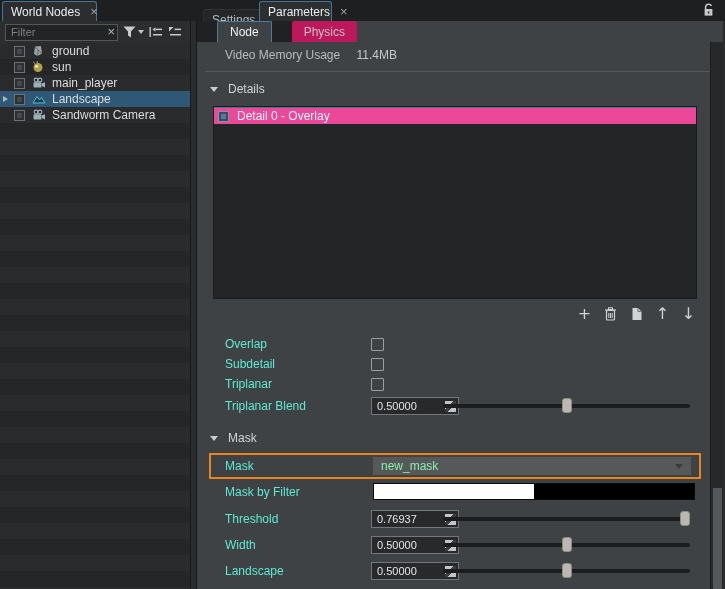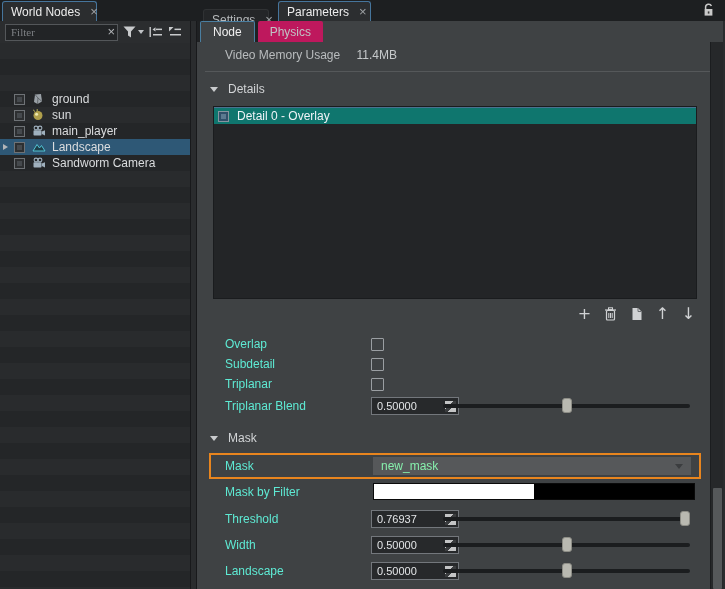--- a/index.html
+++ b/index.html
@@ -15,68 +15,68 @@
   
   .topbar { position:absolute; left:0; top:0; width:725px; height:21px; background:#1d1f21; }
   .tab { position:absolute; top:1px; height:20px; display:flex; align-items:center;
          padding:0 8px; border-radius:3px 3px 0 0; cursor:default; }
   .tab.active { background:#2c2e30; border:1px solid #46759c; border-bottom:none; color:#ececec; }
   .tab.inactive { background:#242628; border:1px solid #303234; border-bottom:none; color:#b5b8ba; }
   .tab .tab-label { flex:1; white-space:nowrap; }
   .tab .close { margin-left:10px; color:#9fa2a5; font-size:13px; line-height:1; }
   #tab-worldnodes { left:2px; width:95px; background:#2b2d2f; }
   #tab-settings  { left:203px; width:66px;margin-top:8px; }
-  #tab-parameters{ left:278px; width:93px; }
+  #tab-parameters{ left:259px; width:73px; }
   .lock-wrap { position:absolute; right:8px; top:2px; width:17px; height:17px; display:flex; align-items:center; justify-content:center; }
 
   
   .left-panel { position:absolute; left:0; top:21px; width:190px; height:568px; background:#232527; }
   .filter-row { position:absolute; left:0; top:0; width:190px; height:22px; background:#2b2d2f;
                 display:flex; align-items:center; padding:0 5px; gap:5px; }
   .filter-wrap { position:relative; width:113px; height:17px; }
   .filter-wrap input { width:100%; height:100%; background:#222426; border:1px solid #54575a;
-                       color:#d8d8d8; font-family:Liberation Serif, serif; font-size:11px; padding:0 16px 0 5px; outline:none; }
+                       color:#d8d8d8; font-family:Liberation Sans, sans-serif; font-size:11px; padding:0 16px 0 5px; outline:none; }
   .filter-wrap input::placeholder { color:#7d8084; }
   .clear-x { position:absolute; right:3px; top:0px; color:#b4b7ba; font-size:13px; line-height:16px; }
   .icon-btn { height:17px; display:flex; align-items:center; justify-content:center; gap:2px; }
   .caret-down-sm { width:0; height:0; border-left:3.5px solid transparent; border-right:3.5px solid transparent; border-top:4px solid #c0c3c6; }
 
   .tree { position:absolute; left:0; top:22px; width:190px; height:546px;
           background:repeating-linear-gradient(to bottom,#292b2d 0 16px,#242628 16px 32px); }
-  .tree-row { position:absolute; left:0; width:190px; height:16px; display:flex; align-items:center; padding-left:3px;margin-top:48px; }
+  .tree-row { position:absolute; left:0; width:190px; height:16px; display:flex; align-items:center; padding-left:3px; }
   .tree-row.selected { background:#2e5876; }
   .caret-cell { width:11px; display:flex; align-items:center; }
   .tree-caret { width:0; height:0; border-top:3.5px solid transparent; border-bottom:3.5px solid transparent; border-left:5px solid #b2b5b8; }
   .tree-checkbox { width:11px; height:11px; border:1px solid #6e7276; background:#2d2f31; position:relative; margin-right:7px; flex:none; }
   .tree-checkbox::after { content:""; position:absolute; inset:2px; background:#45494d; }
   .tree-icon { width:14px; height:12px; margin-right:6px; flex:none; display:flex; align-items:center; }
   .tree-label { color:#dadcde; white-space:nowrap; }
 
   .splitter { position:absolute; left:190px; top:21px; width:7px; height:568px; background:#2a2c2e;
               border-left:1px solid #18191b; border-right:1px solid #18191b; }
 
   
   .right-panel { position:absolute; left:197px; top:21px; width:528px; height:568px; background:#3f4244; }
   .subtab-strip { position:absolute; left:0; top:0; width:118px; height:21px; background:#1f2123; display:flex; align-items:flex-end; }
-  .subtab { height:21px; display:flex; align-items:center; padding:7px 12px; margin-left:3px; border-radius:2px 2px 0 0; }
+  .subtab { height:21px; display:flex; align-items:center; padding:7px 12px; margin-left:20px; border-radius:2px 2px 0 0; }
   .subtab.active { background:#3f4244; border:1px solid #4a7ea0; border-bottom:none; color:#f0f0f0; }
   .subtab.inactive { background:#be185d; color:#c0c3c5; }
 
   .panel-body { position:absolute; left:0; top:21px; width:513px; height:547px; }
   .vm-row { position:absolute; left:28px; top:6px; }
   .vm-label { color:#b9bcbe; }
   .vm-value { color:#c6c9cb; margin-left:13px; }
   .sep { position:absolute; left:8px; width:505px; top:29px; height:1px; background:#55585a; }
 
   .section-header { position:absolute; left:13px; display:flex; align-items:center; }
   .sec-caret { width:0; height:0; border-left:4.5px solid transparent; border-right:4.5px solid transparent; border-top:5px solid #c9cbcd; margin-right:10px; }
   .sec-title { color:#d2d4d6; }
 
   .listbox { position:absolute; left:16px; top:64px; width:484px; height:193px; background:#232527; border:1px solid #1a1c1e; }
-  .detail-row { height:17px; background:#0f766e; border-top:1px solid #4a7291; display:flex; align-items:center; padding-left:4px; }
+  .detail-row { height:17px; background:#ec4899; border-top:1px solid #4a7291; display:flex; align-items:center; padding-left:4px; }
   .detail-row .tree-checkbox { margin-right:8px; background:#30506a; border-color:#87959f; }
   .detail-row .tree-checkbox::after { background:#5b7a90; }
   .detail-label { color:#eef3f7; }
 
   .toolbar { position:absolute; top:263px; left:0; width:500px; display:flex; justify-content:flex-end; gap:9px; }
   .tool-btn { width:17px; height:17px; display:flex; align-items:center; justify-content:center; color:#d0d2d4; }
   .tool-glyph { font-size:16px; line-height:1; font-family:"DejaVu Sans", sans-serif; }
 
   .row { position:absolute; left:28px; height:18px; display:flex; align-items:center; }
   .row-label { width:146px; color:#5eead4; white-space:nowrap; }

